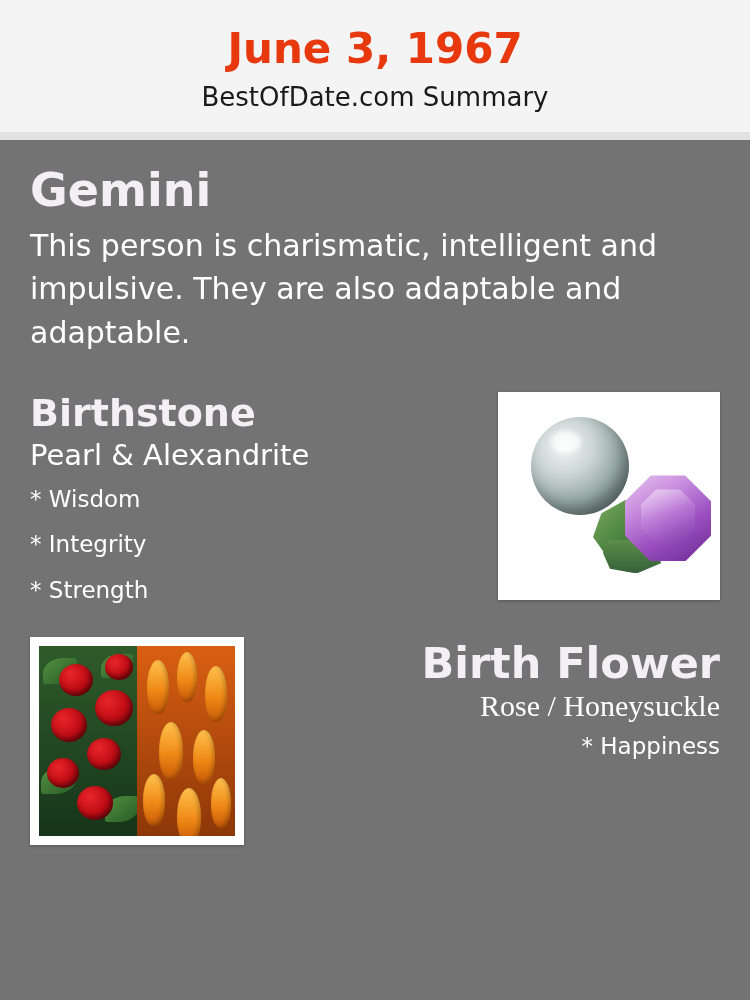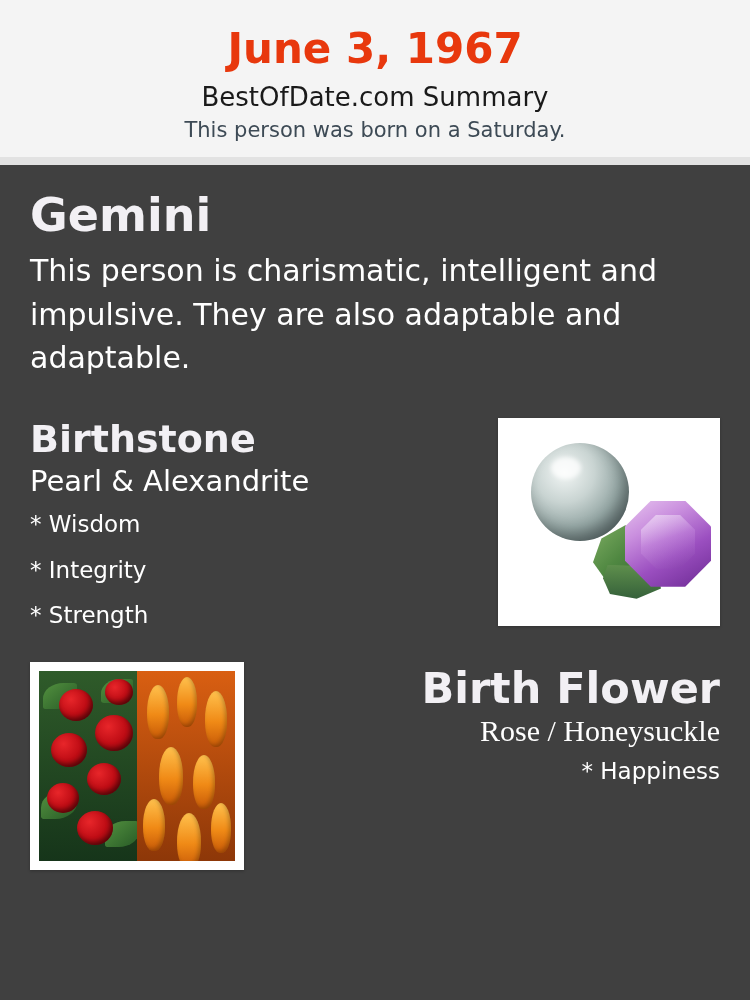--- a/index.html
+++ b/index.html
@@ -54,21 +54,21 @@
 
   .divider {
     height: 8px;
     background: #e2e2e2;
     width: 100%;
   }
 
   
   .panel {
     flex: 1;
-    background: #404040;
+    background: #737373;
     color: #ffffff;
     padding: 26px 30px 30px 30px;
     box-sizing: border-box;
     position: relative;
   }
 
   .zodiac-title {
     font-size: 46px;
     font-weight: bold;
     line-height: 1.05;
@@ -251,21 +251,20 @@
   .flower-text .trait { margin-bottom: 18px; }
 </style>
 </head>
 <body>
 
 <div class="page">
 
   <div class="header">
     <h1 class="header-date">June 3, 1967</h1>
     <div class="header-site">BestOfDate.com Summary</div>
-    <div class="header-sub">This person was born on a Saturday.</div>
   </div>
 
   <div class="divider"></div>
 
   <div class="panel">
 
     <div class="zodiac-title">Gemini</div>
     <div class="zodiac-desc">This person is charismatic, intelligent and impulsive. They are also adaptable and adaptable.</div>
 
     <div class="birthstone-block">

